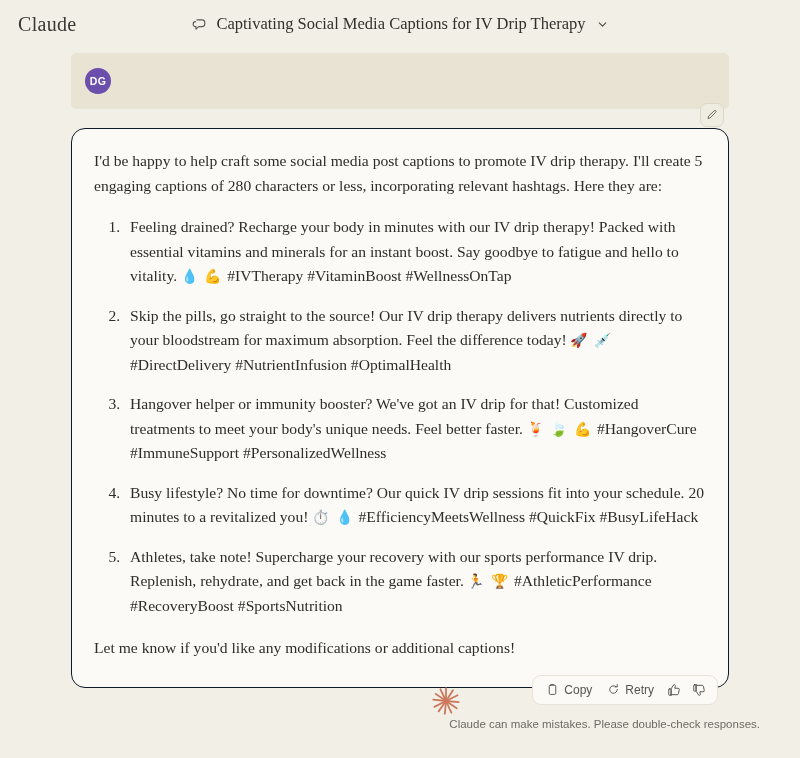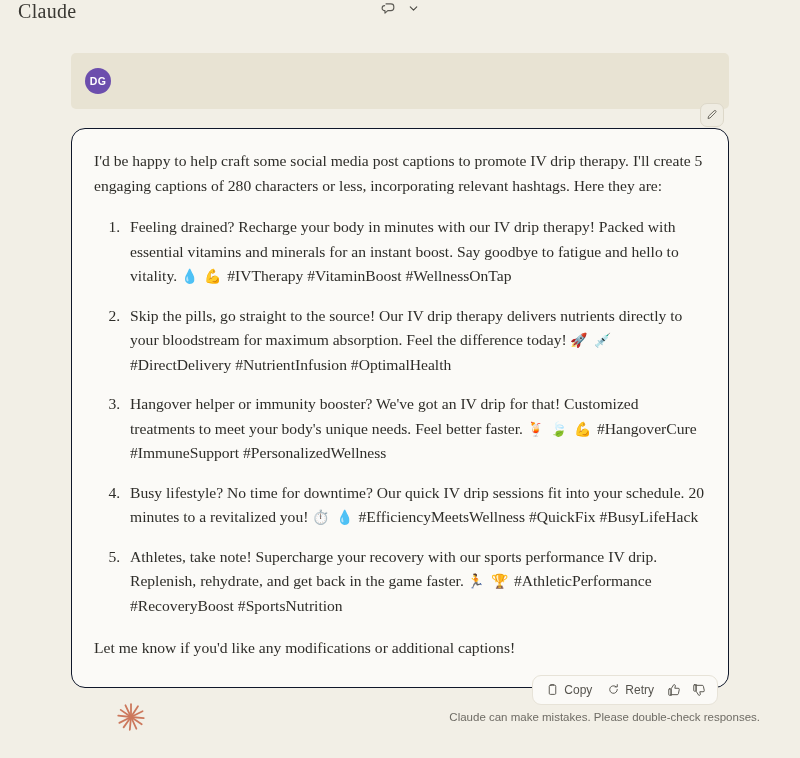--- a/index.html
+++ b/index.html
@@ -14,20 +14,21 @@
     background: #f2efe6;
     font-family: "Liberation Serif", serif;
     color: #2f2e2b;
     position: relative;
   }
 
   
   .header {
     height: 48px;
     display: flex;
+    align-items: center;
     padding: 0 18px;
     position: relative;
   }
 
   .wordmark {
     font-family: "Liberation Serif", serif;
     font-size: 20px;
     color: #3a3833;
     letter-spacing: 0.3px;
   }
@@ -182,25 +183,26 @@
     color: #55534d;
     background: transparent;
     border: none;
   }
   .action-btn.icon-only { padding: 3px 4px; }
 
   
   .footer {
     position: absolute;
     left: 0; right: 0;
-    bottom: 16px;
+    bottom: 24px;
     height: 50px;
     display: flex;
     align-items: center;
     padding: 0 22px;
+    flex-direction: column;
   }
 
   .claude-logo { width: 34px; height: 34px; margin-left: 92px; }
 
   .disclaimer {
     margin-left: auto;
     margin-right: 18px;
     font-family: "Liberation Sans", sans-serif;
     font-size: 11.5px;
     color: #6e6b64;
@@ -211,20 +213,21 @@
 
 <div class="header">
   <div class="wordmark">Claude</div>
 
   <div class="header-center">
     <span class="icon-chat">
       <svg width="17" height="17" viewBox="0 0 24 24" fill="none" stroke="#5c5a54" stroke-width="1.6" stroke-linecap="round" stroke-linejoin="round">
         <path d="M8.5 5.5h7a4 4 0 0 1 4 4v1.5a4 4 0 0 1-4 4h-4.5L7 18.5v-3.5h-.5a3.5 3.5 0 0 1 0-7"></path>
       </svg>
     </span>
+    <span class="chat-title">Captivating Social Media Captions for IV Drip Therapy</span>
     <span class="icon-chevron">
       <svg width="13" height="13" viewBox="0 0 24 24" fill="none" stroke="#4a4842" stroke-width="2" stroke-linecap="round" stroke-linejoin="round">
         <polyline points="6 9 12 15 18 9"></polyline>
       </svg>
     </span>
   </div>
 </div>
 
 <div class="conversation">
 

